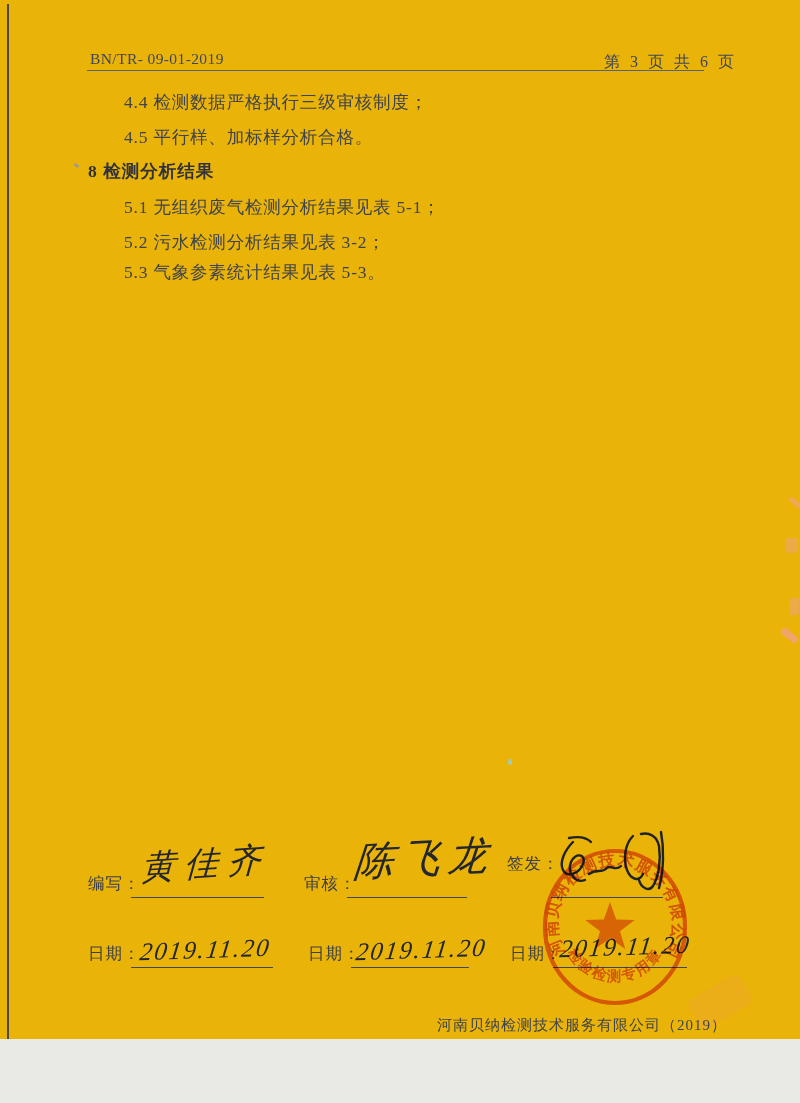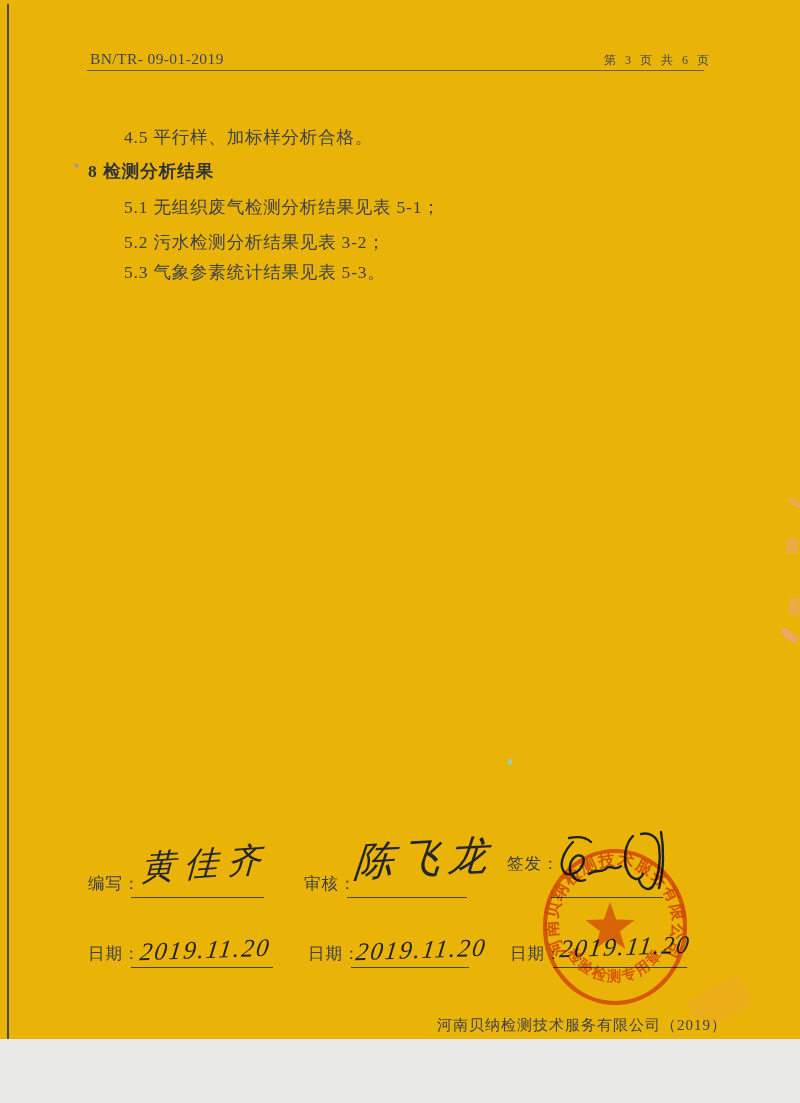--- a/index.html
+++ b/index.html
@@ -9,21 +9,21 @@
   }
   .abs{position:absolute;}
   
   .edge-left{left:7px;top:4px;width:2px;height:1096px;background:#4a4a47;}
   .edge-bottom{left:6px;top:1095px;width:794px;height:2px;background:#9b9b93;}
   .edge-corner{left:4px;top:1092px;width:9px;height:9px;background:#3e3e3a;}
   .speck-gray{left:74px;top:164px;width:5px;height:3px;background:#9a9a98;transform:rotate(35deg);border-radius:2px;}
   .speck-blue{left:508px;top:759px;width:4px;height:6px;background:#8fd2e4;border-radius:50%;opacity:.8;}
   
   .hdr-doc{left:90px;top:50px;font-size:15.5px;letter-spacing:.4px;color:#3e465c;}
-  .hdr-page{left:604px;top:52px;font-size:12px;letter-spacing:3px;color:#3e465c;}
+  .hdr-page{left:604px;top:52px;font-size:16px;letter-spacing:3px;color:#3e465c;}
   .hdr-rule{left:87px;top:70px;width:617px;border-bottom:1.6px solid #5a6276;}
   
   .bt{font-size:17.5px;letter-spacing:.8px;color:#3f434c;white-space:nowrap;}
   .p44{left:124px;top:90px;}
   .p45{left:124px;top:125px;}
   .h5{left:88px;top:159px;font-weight:bold;color:#2f323a;letter-spacing:1px;}
   .p51{left:124px;top:195px;}
   .p52{left:124px;top:230px;}
   .p53{left:124px;top:260px;}
   
@@ -60,20 +60,21 @@
   <div class="abs edge-left"></div>
   <div class="abs edge-bottom"></div>
   <div class="abs edge-corner"></div>
   <div class="abs speck-gray"></div>
   <div class="abs speck-blue"></div>
 
   <div class="abs hdr-doc">BN/TR- 09-01-2019</div>
   <div class="abs hdr-page">第 3 页 共 6 页</div>
   <div class="abs hdr-rule"></div>
 
+  <div class="abs bt p44">4.4 检测数据严格执行三级审核制度；</div>
   <div class="abs bt p45">4.5 平行样、加标样分析合格。</div>
   <div class="abs bt h5">8 检测分析结果</div>
   <div class="abs bt p51">5.1 无组织废气检测分析结果见表 5-1；</div>
   <div class="abs bt p52">5.2 污水检测分析结果见表 3-2；</div>
   <div class="abs bt p53">5.3 气象参素统计结果见表 5-3。</div>
 
   <div class="abs lbl l-writer">编写：</div>
   <div class="abs uline u-writer"></div>
   <div class="abs hand sig1">黄佳齐</div>
 

